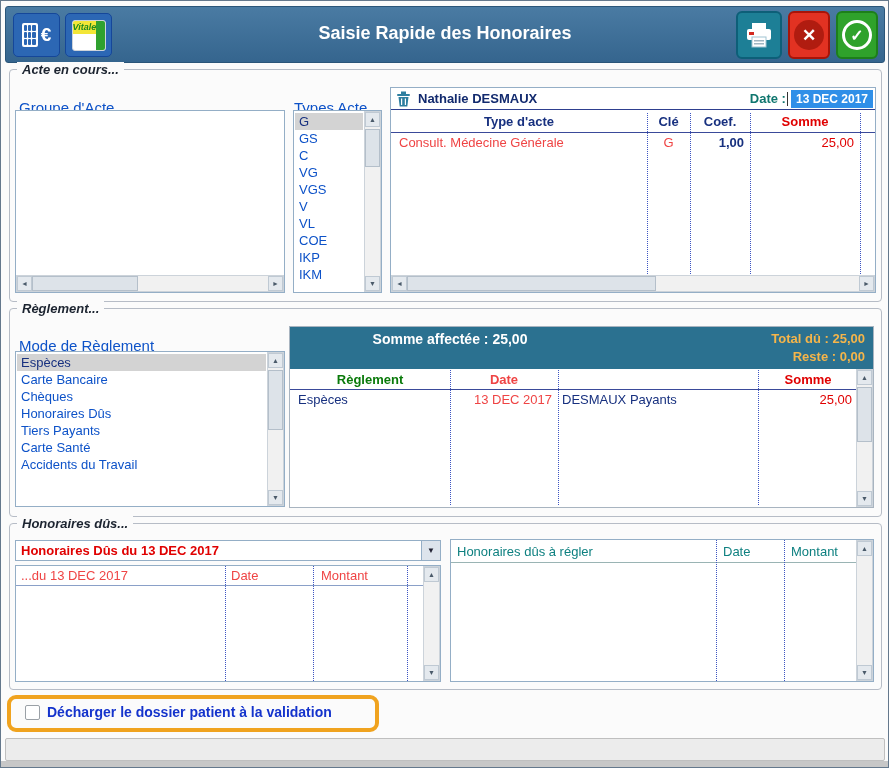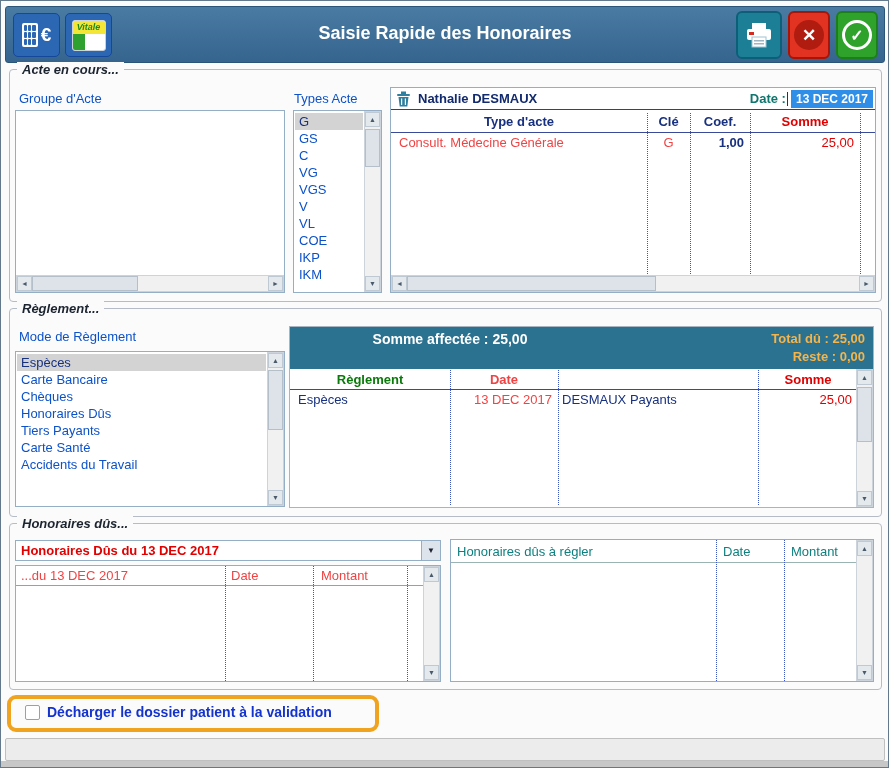--- a/index.html
+++ b/index.html
@@ -16,21 +16,21 @@
   .tb-left  { position:absolute; left:7px; top:6px; display:flex; gap:5px; }
   .tb-right { position:absolute; right:6px; top:4px; display:flex; gap:6px; }
   .tb-btn { cursor:pointer; display:flex; align-items:center; justify-content:center; }
   .calc-btn, .vitale-btn { width:47px; height:44px; background:#2c67b4;
               border:1px solid #15479a; border-radius:5px; gap:3px; }
   .calc-body { width:16px; height:24px; background:#fff; border-radius:2px;
                display:grid; grid-template-columns:repeat(3,1fr); gap:1px; padding:2px; }
   .calc-dot { background:#2c67b4; border-radius:1px; }
   .calc-euro { color:#fff; font-weight:bold; font-size:19px; }
   .vitale-card { width:34px; height:31px; background:#fff; border:1px solid #cdd3da;
-                 border-radius:3px; overflow:hidden; display:flex; flex-direction:column; }
+                 border-radius:3px; overflow:hidden; display:flex; flex-direction:row; }
   .vitale-top { background:#f3e637; color:#1f8a1f; font-style:italic; font-weight:bold;
                 font-size:9px; text-align:center; line-height:13px; height:13px; }
   .vitale-bottom { flex:1; display:flex; }
   .vitale-chip { width:12px; background:#2fa12f; }
   .print-btn { width:46px; height:48px; background:#1d7f96; border:2px solid #0d5f78; border-radius:6px; }
   .cancel-btn { width:42px; height:48px; background:#e23222; border:2px solid #a81408; border-radius:6px; }
   .cancel-circle { width:30px; height:30px; border-radius:50%; background:#b01c10;
                    display:flex; align-items:center; justify-content:center; }
   .cancel-circle span { color:#fff; font-size:17px; font-weight:bold; }
   .validate-btn { width:42px; height:48px; background:#2fa22b; border:2px solid #1d7f1a; border-radius:6px; }
@@ -39,21 +39,21 @@
   .validate-circle span { color:#fff; font-size:16px; font-weight:bold; }
 
   
   .fs { position:absolute; border:1px solid #b6bcc6; border-radius:4px; }
   .fs-legend { position:absolute; background:#fbfbfb; padding:0 5px; font-size:13px;
                font-weight:bold; font-style:italic; color:#1c2430; z-index:2; }
   .acte-fs { left:8px; top:68px; width:873px; height:233px; }
   .reg-fs  { left:8px; top:307px; width:873px; height:209px; }
   .hon-fs  { left:8px; top:522px; width:873px; height:167px; }
 
-  .blue-label { position:absolute; font-size:13px; color:#0d52c8; }
+  .blue-label { position:absolute; font-size:15px; color:#0d52c8;margin-top:8px; }
 
   
   .listbox { position:absolute; background:#fff; border:1px solid #94aec6; }
   .groupe-list { left:14px; top:109px; width:270px; height:183px; }
   .types-list  { left:292px; top:109px; width:89px; height:183px; }
   .mode-list   { left:14px; top:350px; width:270px; height:156px; }
   .list-items { position:absolute; left:1px; top:2px; right:18px; bottom:2px; overflow:hidden; }
   .list-item { font-size:13px; color:#0d52c8; padding-left:4px; height:17px; line-height:17px;
                white-space:nowrap; cursor:default; }
   .list-item.selected { background:#d3d3d3; color:#17307f; }

